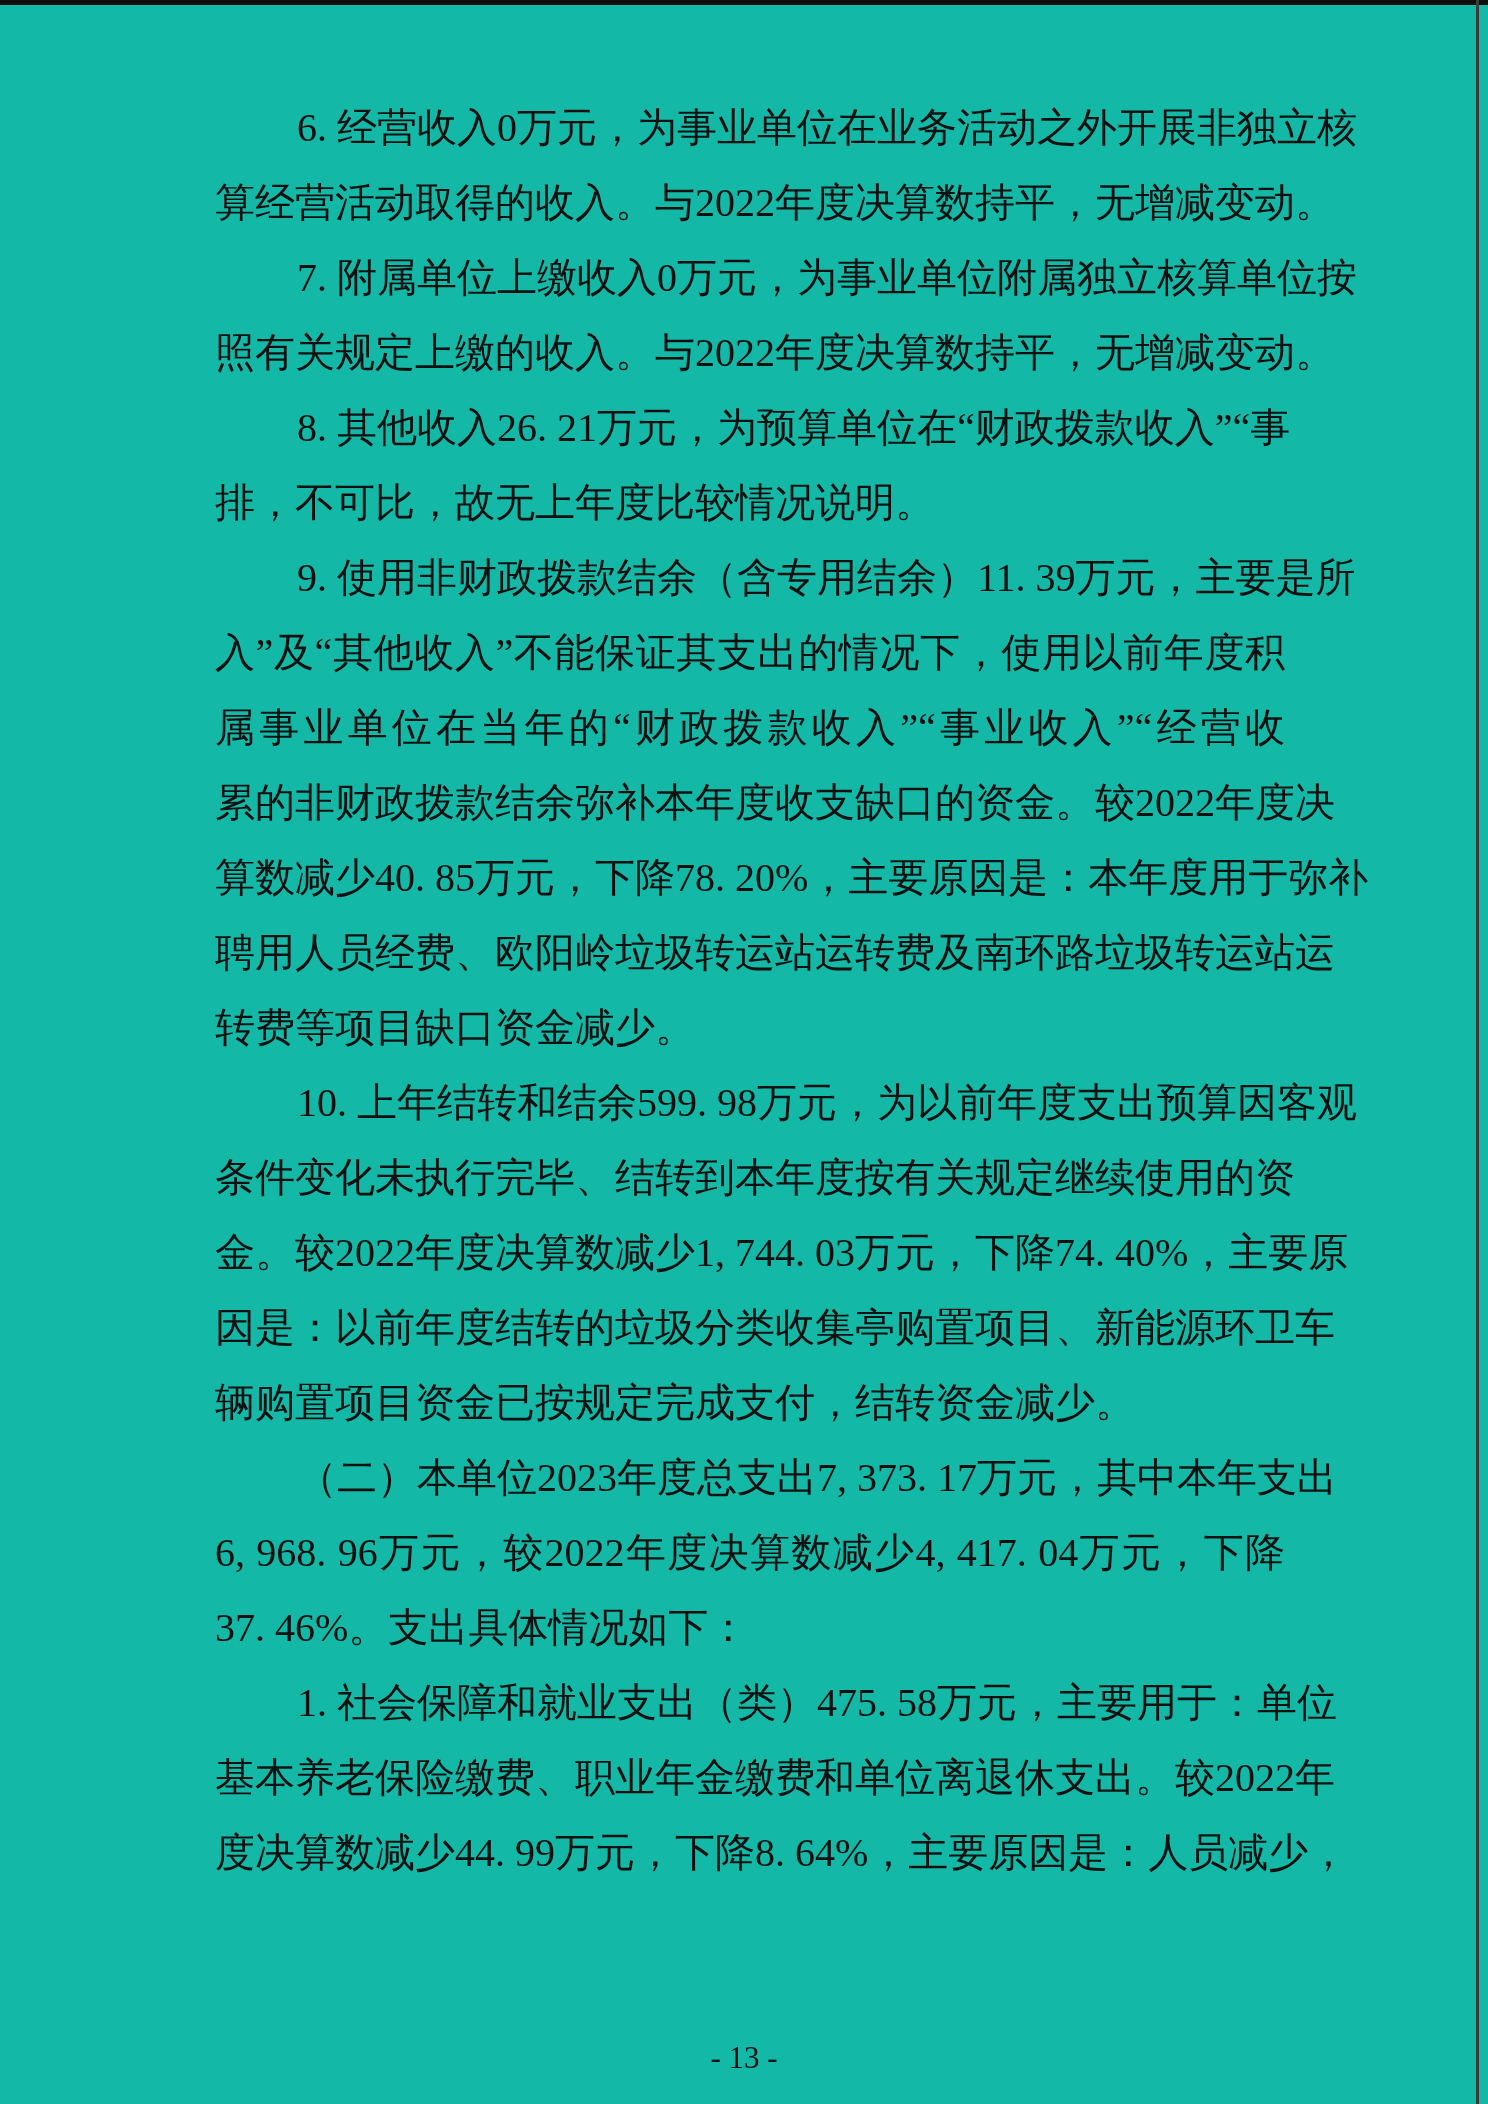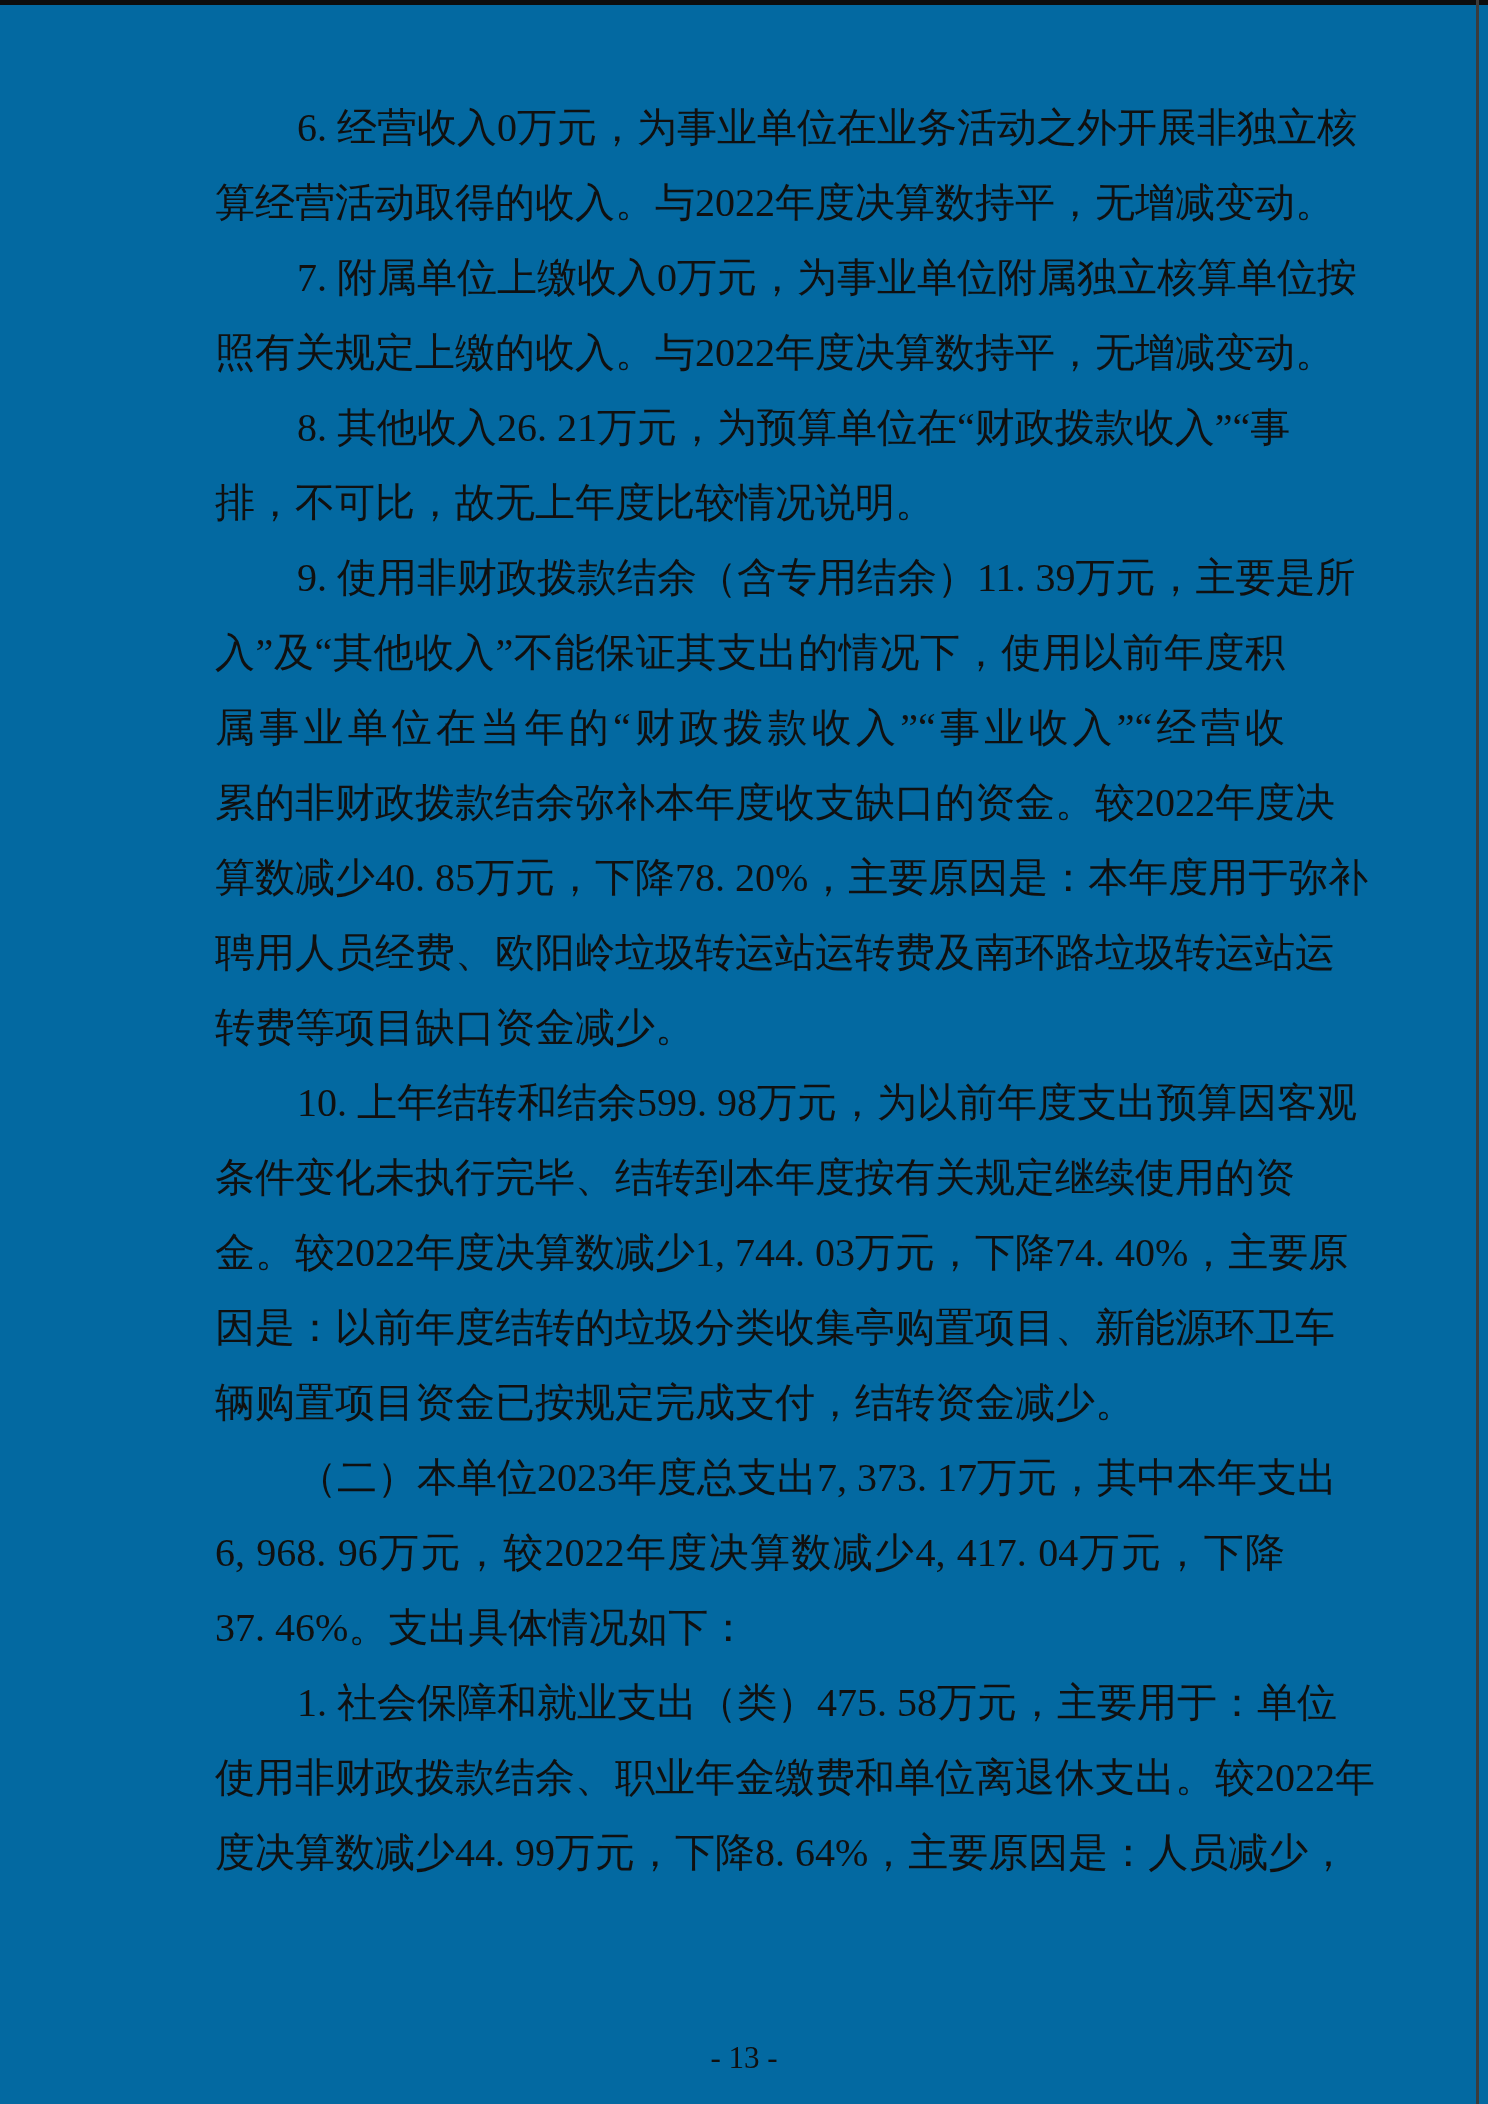--- a/index.html
+++ b/index.html
@@ -4,21 +4,21 @@
 <style>
   html, body {
     margin: 0;
     padding: 0;
     background: #ffffff;
   }
   .page {
     position: relative;
     width: 1488px;
     height: 2104px;
-    background: #0369a1;
+    background: #14b8a6;
     overflow: hidden;
     font-family: "Liberation Serif", "DejaVu Serif", serif;
     color: #101010;
   }
   
   .top-strip {
     position: absolute;
     top: 0; left: 0;
     width: 1488px; height: 5px;
     background: #0d0d0d;
@@ -86,20 +86,20 @@
     <div class="line end">转费等项目缺口资金减少。</div>
     <div class="line indent">10. 上年结转和结余599. 98万元，为以前年度支出预算因客观</div>
     <div class="line">条件变化未执行完毕、结转到本年度按有关规定继续使用的资</div>
     <div class="line">金。较2022年度决算数减少1, 744. 03万元，下降74. 40%，主要原</div>
     <div class="line">因是：以前年度结转的垃圾分类收集亭购置项目、新能源环卫车</div>
     <div class="line end">辆购置项目资金已按规定完成支付，结转资金减少。</div>
     <div class="line indent">（二）本单位2023年度总支出7, 373. 17万元，其中本年支出</div>
     <div class="line">6, 968. 96万元，较2022年度决算数减少4, 417. 04万元，下降</div>
     <div class="line end">37. 46%。支出具体情况如下：</div>
     <div class="line indent">1. 社会保障和就业支出（类）475. 58万元，主要用于：单位</div>
-    <div class="line">使用非财政拨款结余、职业年金缴费和单位离退休支出。较2022年</div>
+    <div class="line">基本养老保险缴费、职业年金缴费和单位离退休支出。较2022年</div>
     <div class="line">度决算数减少44. 99万元，下降8. 64%，主要原因是：人员减少，</div>
   </main>
 
   <footer class="footer">
     <span>- 13 -</span>
   </footer>
 </div>
 
 </body></html>

